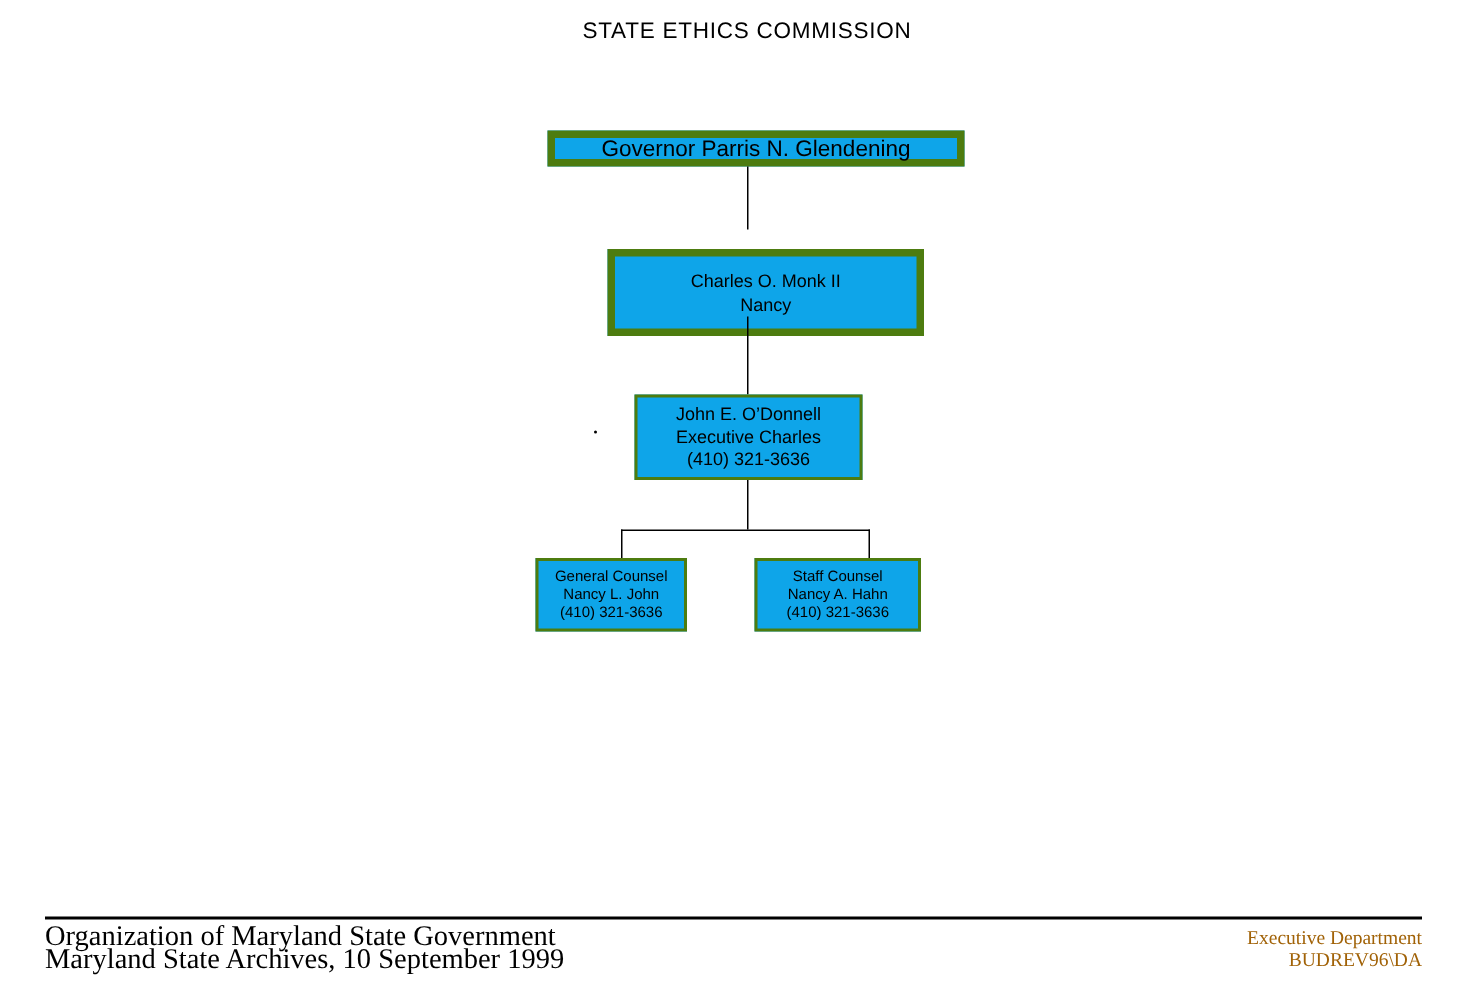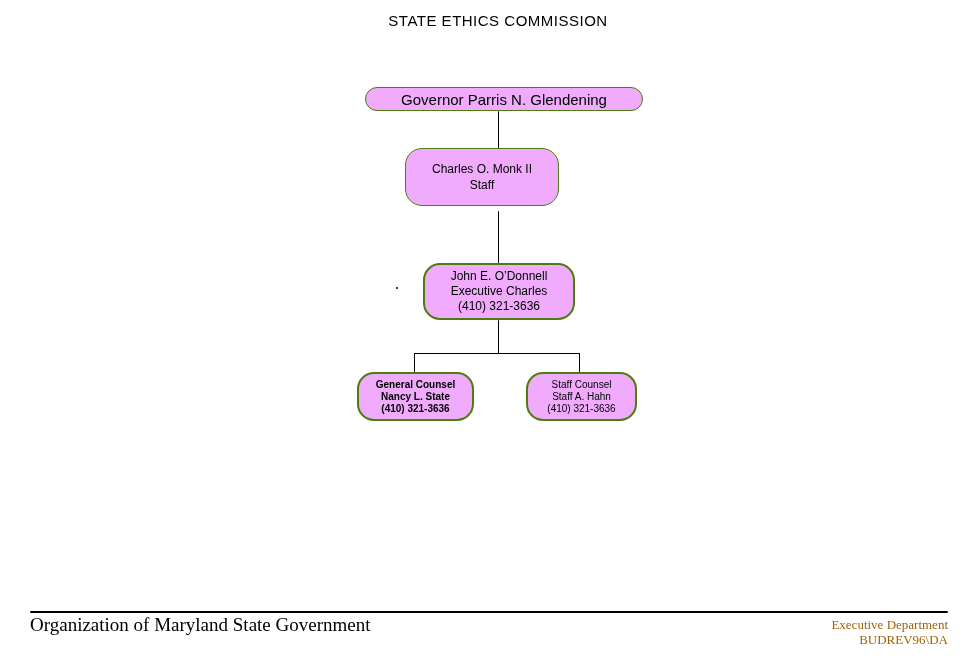--- a/index.html
+++ b/index.html
@@ -1,20 +1,20 @@
 <!DOCTYPE html>
 <html><head>
 <meta charset="utf-8">
 <style>
   html, body {
     margin: 0;
     padding: 0;
     background: #ffffff;
   }
-  * { box-sizing: border-box; border-radius: 17px; }
+  * { box-sizing: border-box; }
   .page {
     position: relative;
     width: 978px;
     height: 660px;
     background: #ffffff;
     font-family: "Liberation Sans", sans-serif;
     color: #000000;
     overflow: hidden;
   }
   .chart-title {
@@ -22,55 +22,54 @@
     left: 8px;
     top: 12px;
     width: 980px;
     text-align: center;
     font-size: 15px;
     letter-spacing: 0.5px;
     color: #000000;
   }
   .org-box {
     position: absolute;
-    background: #f0abfc;
-    border: 1px solid #4d7c0f;
+    background: #0ea5e9;
+    border: 5px solid #4d7c0f;
     display: flex;
     flex-direction: column;
     align-items: center;
     justify-content: center;
     text-align: center;
   }
   .org-box.thick { border-width: 2px; }
   .box-governor {
     left: 365px; top: 87px;
     width: 278px; height: 24px;
     font-size: 15px;
   }
   .box-chair {
-    left: 405px; top: 148px;
-    width: 154px; height: 58px;
+    left: 405px; top: 166px;
+    width: 211px; height: 58px;
     font-size: 12px;
     line-height: 16px;
   }
   .box-exec-director {
     left: 423px; top: 263px;
     width: 152px; height: 57px;
     font-size: 12px;
     line-height: 15px;
   }
   .box-general-counsel {
     left: 357px; top: 372px;
-    width: 117px; height: 49px;
+    width: 101px; height: 49px;
     font-size: 10px;
     line-height: 12px;
-    font-weight: bold;
   }
   .box-staff-counsel {
-    left: 526px; top: 372px;
+    left: 503px; top: 372px;
     width: 111px; height: 49px;
     font-size: 10px;
     line-height: 12px;
   }
   .connector {
     position: absolute;
     background: #000000;
   }
   .conn-gov-chair   { left: 498px; top: 111px; width: 1px; height: 42px; }
   .conn-chair-exec  { left: 498px; top: 211px; width: 1px; height: 52px; }
@@ -118,54 +117,55 @@
   <div class="chart-title">STATE ETHICS COMMISSION</div>
 
   <div class="org-box box-governor">
     <div>Governor Parris N. Glendening</div>
   </div>
 
   <div class="connector conn-gov-chair"></div>
 
   <div class="org-box box-chair">
     <div>Charles O. Monk II</div>
-    <div>Staff</div>
+    <div>Nancy</div>
   </div>
 
   <div class="connector conn-chair-exec"></div>
 
   <div class="stray-dot"></div>
 
   <div class="org-box box-exec-director thick">
     <div>John E. O’Donnell</div>
     <div>Executive Charles</div>
     <div>(410) 321-3636</div>
   </div>
 
   <div class="connector conn-exec-down"></div>
   <div class="connector conn-horizontal"></div>
   <div class="connector conn-drop-left"></div>
   <div class="connector conn-drop-right"></div>
 
   <div class="org-box box-general-counsel thick">
     <div>General Counsel</div>
-    <div>Nancy L. State</div>
+    <div>Nancy L. John</div>
     <div>(410) 321-3636</div>
   </div>
 
   <div class="org-box box-staff-counsel thick">
     <div>Staff Counsel</div>
-    <div>Staff A. Hahn</div>
+    <div>Nancy A. Hahn</div>
     <div>(410) 321-3636</div>
   </div>
 
   <div class="footer-rule"></div>
 
   <div class="footer-left">
     <div>Organization of Maryland State Government</div>
+    <div>Maryland State Archives, 10 September 1999</div>
   </div>
 
   <div class="footer-right">
     <div>Executive Department</div>
     <div>BUDREV96\DA</div>
   </div>
 
 </div>
 
 </body></html>

